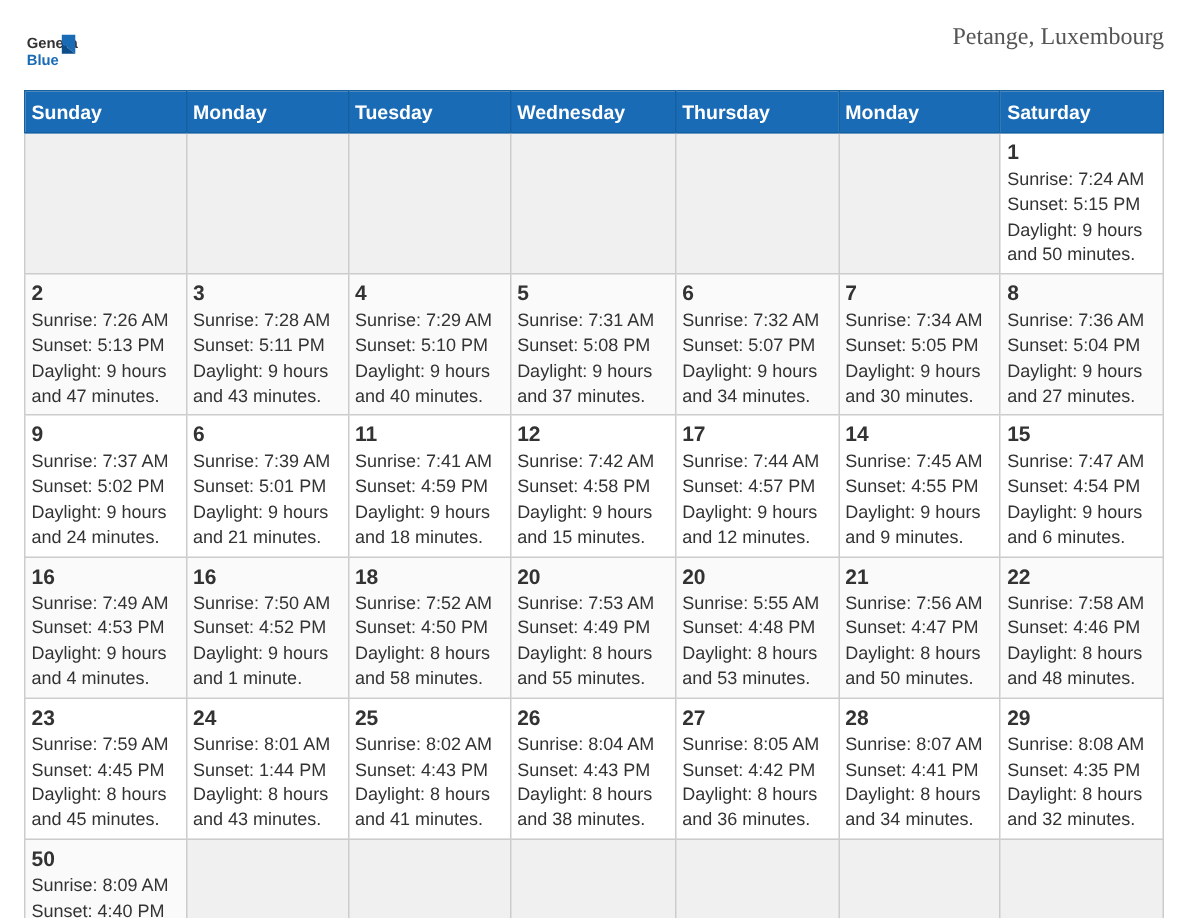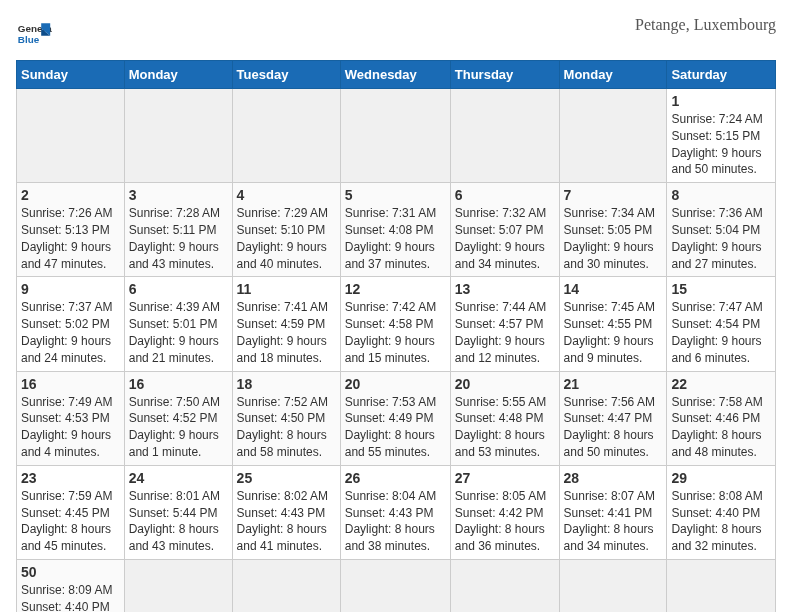--- a/index.html
+++ b/index.html
@@ -146,21 +146,21 @@
         <td>
           <span class="day-number">4</span>
           <div class="day-info">Sunrise: 7:29 AM
 Sunset: 5:10 PM
 Daylight: 9 hours
 and 40 minutes.</div>
         </td>
         <td>
           <span class="day-number">5</span>
           <div class="day-info">Sunrise: 7:31 AM
-Sunset: 4:08 PM
+Sunset: 5:08 PM
 Daylight: 9 hours
 and 37 minutes.</div>
         </td>
         <td>
           <span class="day-number">6</span>
           <div class="day-info">Sunrise: 7:32 AM
 Sunset: 5:07 PM
 Daylight: 9 hours
 and 34 minutes.</div>
         </td>
@@ -182,41 +182,41 @@
       <tr>
         <td>
           <span class="day-number">9</span>
           <div class="day-info">Sunrise: 7:37 AM
 Sunset: 5:02 PM
 Daylight: 9 hours
 and 24 minutes.</div>
         </td>
         <td>
           <span class="day-number">6</span>
-          <div class="day-info">Sunrise: 4:39 AM
+          <div class="day-info">Sunrise: 7:39 AM
 Sunset: 5:01 PM
 Daylight: 9 hours
 and 21 minutes.</div>
         </td>
         <td>
           <span class="day-number">11</span>
           <div class="day-info">Sunrise: 7:41 AM
 Sunset: 4:59 PM
 Daylight: 9 hours
 and 18 minutes.</div>
         </td>
         <td>
           <span class="day-number">12</span>
           <div class="day-info">Sunrise: 7:42 AM
 Sunset: 4:58 PM
 Daylight: 9 hours
 and 15 minutes.</div>
         </td>
         <td>
-          <span class="day-number">13</span>
+          <span class="day-number">17</span>
           <div class="day-info">Sunrise: 7:44 AM
 Sunset: 4:57 PM
 Daylight: 9 hours
 and 12 minutes.</div>
         </td>
         <td>
           <span class="day-number">14</span>
           <div class="day-info">Sunrise: 7:45 AM
 Sunset: 4:55 PM
 Daylight: 9 hours
@@ -285,21 +285,21 @@
         <td>
           <span class="day-number">23</span>
           <div class="day-info">Sunrise: 7:59 AM
 Sunset: 4:45 PM
 Daylight: 8 hours
 and 45 minutes.</div>
         </td>
         <td>
           <span class="day-number">24</span>
           <div class="day-info">Sunrise: 8:01 AM
-Sunset: 5:44 PM
+Sunset: 1:44 PM
 Daylight: 8 hours
 and 43 minutes.</div>
         </td>
         <td>
           <span class="day-number">25</span>
           <div class="day-info">Sunrise: 8:02 AM
 Sunset: 4:43 PM
 Daylight: 8 hours
 and 41 minutes.</div>
         </td>
@@ -320,21 +320,21 @@
         <td>
           <span class="day-number">28</span>
           <div class="day-info">Sunrise: 8:07 AM
 Sunset: 4:41 PM
 Daylight: 8 hours
 and 34 minutes.</div>
         </td>
         <td>
           <span class="day-number">29</span>
           <div class="day-info">Sunrise: 8:08 AM
-Sunset: 4:40 PM
+Sunset: 4:35 PM
 Daylight: 8 hours
 and 32 minutes.</div>
         </td>
       </tr>
       <tr>
         <td>
           <span class="day-number">50</span>
           <div class="day-info">Sunrise: 8:09 AM
 Sunset: 4:40 PM
 Daylight: 8 hours

